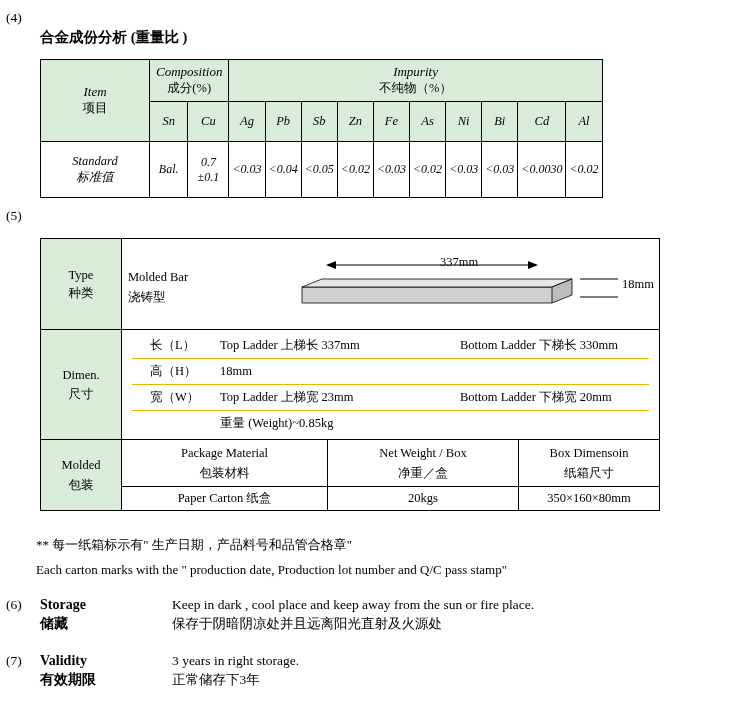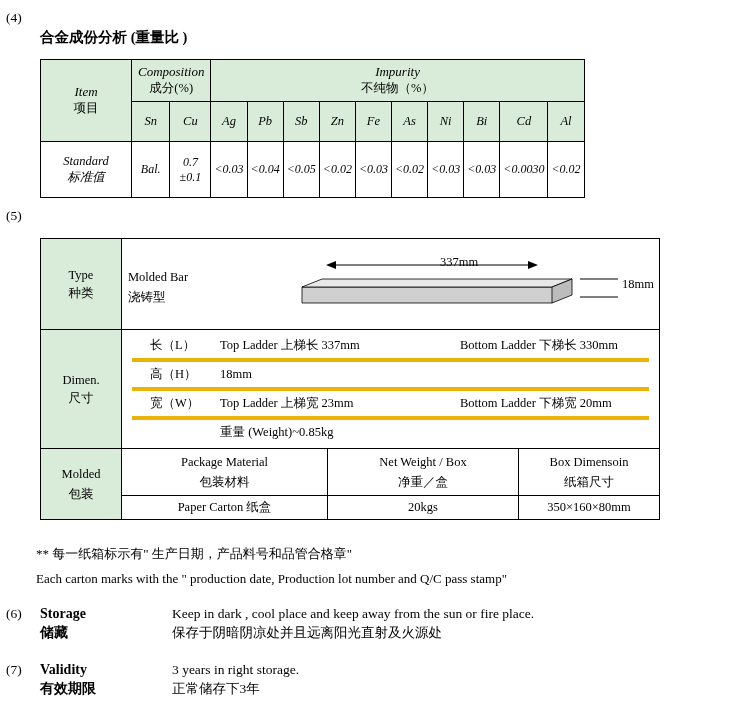--- a/index.html
+++ b/index.html
@@ -110,21 +110,21 @@
     text-align: center;
     width: 60px;
     font-size: 12.5px;
     line-height: 1.5;
   }
   .dim-line {
     display: flex;
     align-items: center;
     font-size: 12.5px;
     padding: 4px 0 4px 18px;
-    border-bottom: 4px solid #eab308;
+    border-bottom: 1px solid #eab308;
   }
   .dim-line:last-child { border-bottom: none; }
   .dim-key { width: 70px; flex: 0 0 70px; }
   .dim-v1 { width: 240px; flex: 0 0 240px; }
   .dim-v2 { flex: 1; }
   .dim-inner {
     padding: 0;
   }
   .pkg-head td {
     text-align: center;
@@ -199,21 +199,21 @@
     <div class="sec-row">
       <div class="sec-num">(4)</div>
     </div>
     <div class="heading-line2">合金成份分析 (重量比 )</div>
   </div>
 
   <div class="comp-wrap">
     <table class="comp">
       <tbody>
           <tr>
-        <td rowspan="2" class="cell-green" style="width:84px;padding:4px 3px;">
+        <td rowspan="2" class="cell-green" style="width:84px;padding:4px 12px;">
           <div class="hdr-item">Item</div>
           <div class="small-cn">项目</div>
         </td>
         <td colspan="2" class="cell-green" style="padding:4px 6px;">
           <div class="comp-top-label">Composition</div>
           <div class="small-cn">成分(%)</div>
         </td>
         <td colspan="10" class="cell-green" style="padding:4px 6px;">
           <div class="comp-top-label">Impurity</div>
           <div class="small-cn">不纯物（%）</div>

